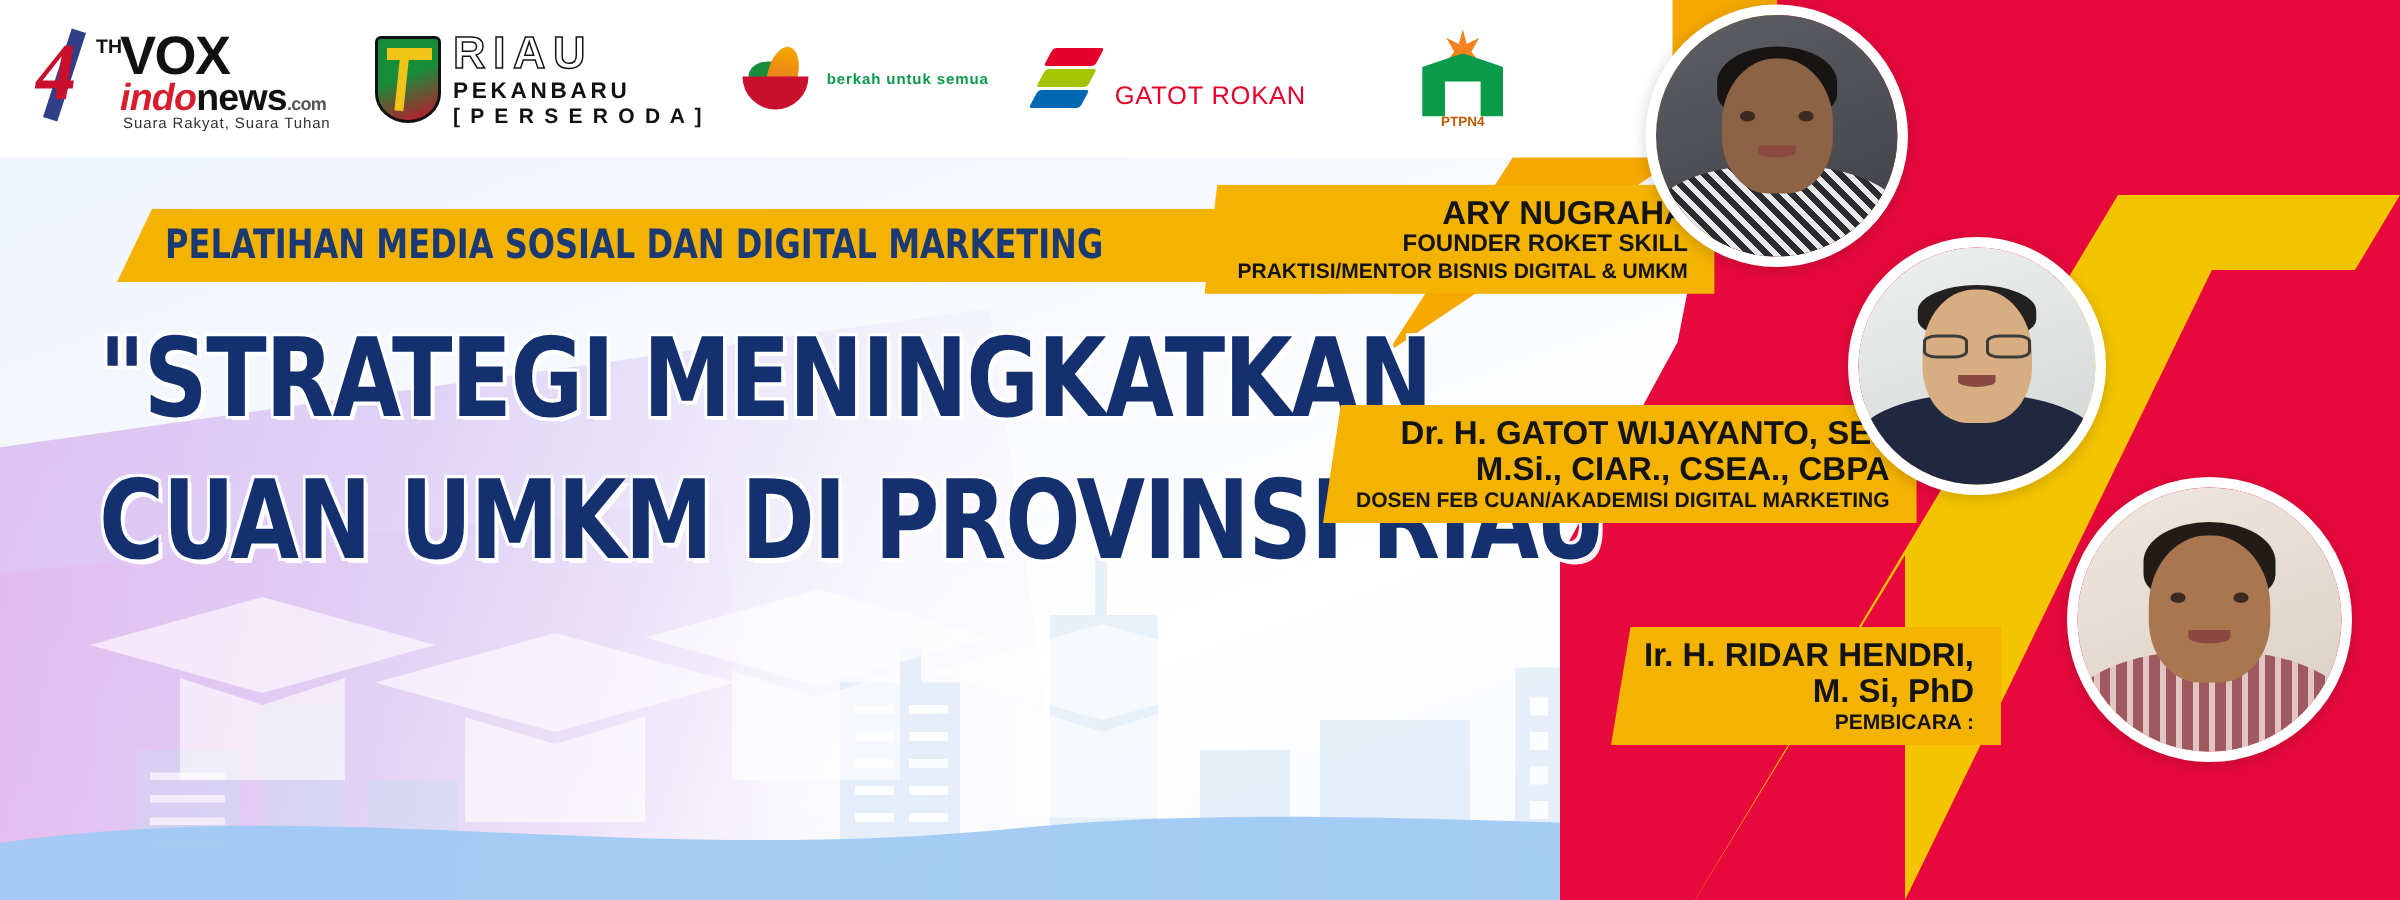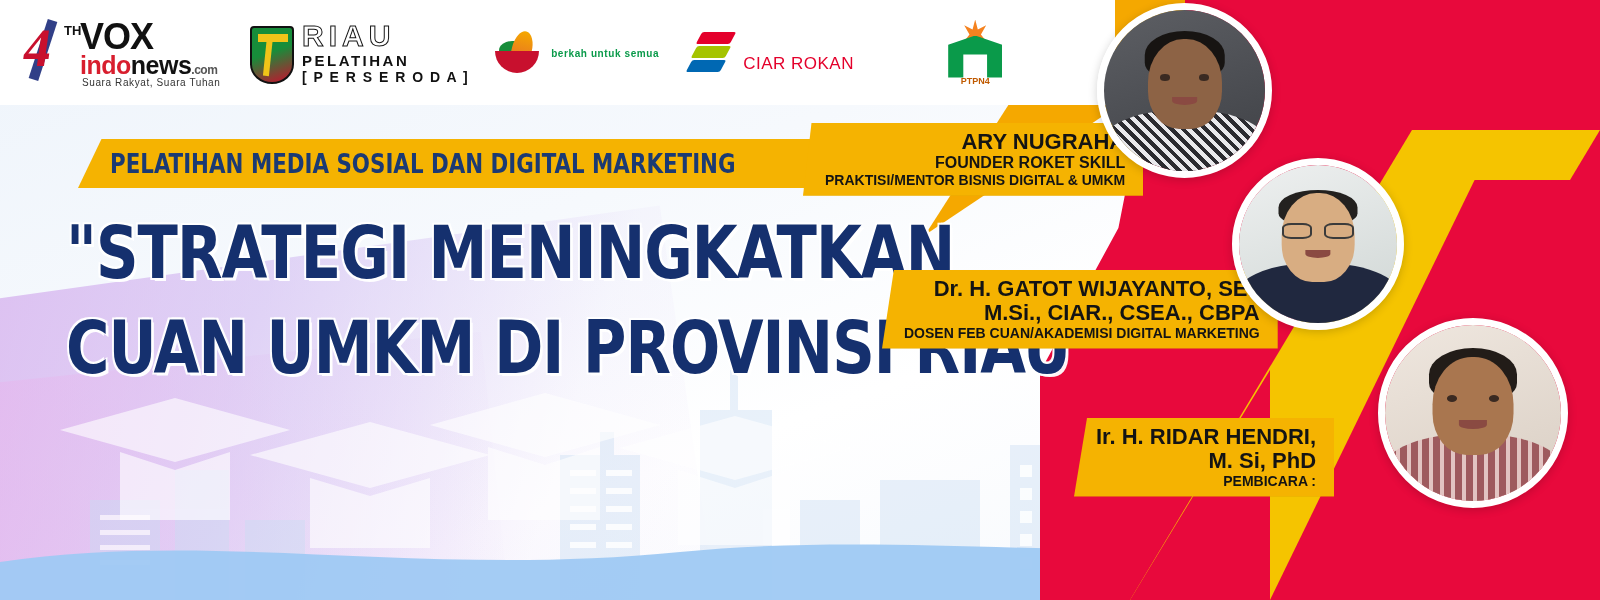--- a/index.html
+++ b/index.html
@@ -93,30 +93,30 @@
   }
   .vox .th { position:absolute; left:40px; top:6px; font-size:13px; font-weight:bold; color:#111; }
   .vox .voxword {
     position:absolute; left:56px; top:2px;
     font-size:36px; font-weight:bold; color:#111; letter-spacing:-1px; line-height:1;
   }
   .vox .indo {
     position:absolute; left:56px; top:36px;
     font-size:25px; font-weight:bold; line-height:1; letter-spacing:-.5px;
   }
-  .vox .indo .i { color:#d81e2e; }
+  .vox .indo .i { color:#d81e2e;font-style:italic; }
   .vox .indo .n { color:#111; }
   .vox .indo .dc { color:#555; font-size:12px; }
   .vox .tag {
     position:absolute; left:58px; top:60px;
     font-size:10px; color:#333; letter-spacing:.6px; white-space:nowrap;
   }
 
   
-  .riau { display:flex; align-items:flex-end; gap:8px; }
+  .riau { display:flex; align-items:center; gap:8px; }
   .riau-shield {
     width:44px; height:58px;
     background:linear-gradient(160deg,#178d3a 0%, #178d3a 45%, #c8102e 100%);
     border:2px solid #111;
     border-radius:4px 4px 50% 50% / 4px 4px 34% 34%;
     position:relative; overflow:hidden;
   }
   .riau-shield:after {
     content:""; position:absolute; left:13px; top:8px; width:6px; height:40px;
     background:#f0c419; transform:rotate(6deg);
@@ -381,21 +381,21 @@
       <div class="indo">
         <span class="i">indo</span><span class="n">news</span><span class="dc">.com</span>
       </div>
       <div class="tag">Suara Rakyat, Suara Tuhan</div>
     </div>
 
     <div class="logo riau">
       <div class="riau-shield"></div>
       <div class="riau-txt">
         <div class="r1">RIAU</div>
-        <div class="r2">PELATIHAN</div>
+        <div class="r2">PEKANBARU</div>
         <div class="r3">[ P E R S E R O D A ]</div>
       </div>
     </div>
 
     <div class="logo brk">
       <div class="brk-mark">
         <span class="leaf"></span>
           <span class="flame"></span>
           <span class="cup"></span>
       </div>
@@ -405,21 +405,21 @@
     </div>
 
     <div class="logo perta">
       <div class="perta-mark">
         <span class="s1"></span>
           <span class="s2"></span>
           <span class="s3"></span>
       </div>
       <div class="perta-txt">
         <div class="p1">PERTAMINA</div>
-        <div class="p2">CIAR ROKAN</div>
+        <div class="p2">GATOT ROKAN</div>
       </div>
     </div>
 
 
     <div class="logo ptpn">
       <div class="burst"></div>
       <div class="fan"></div>
       <div class="lbl">PTPN4</div>
     </div>
   </div>

